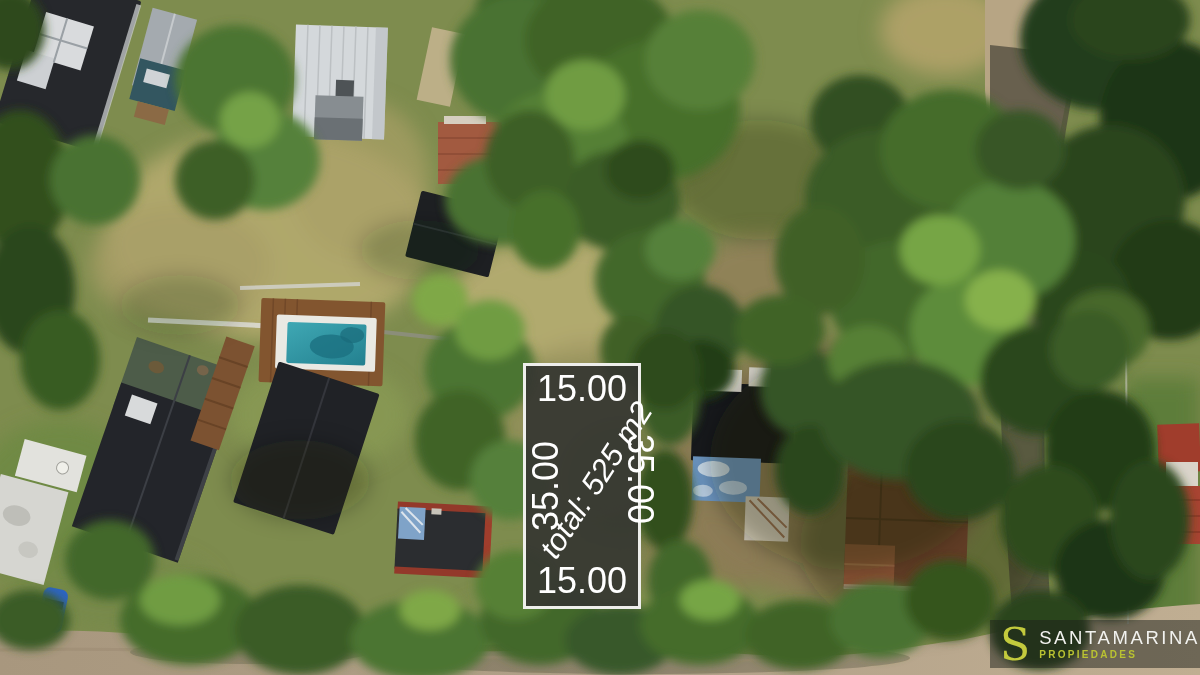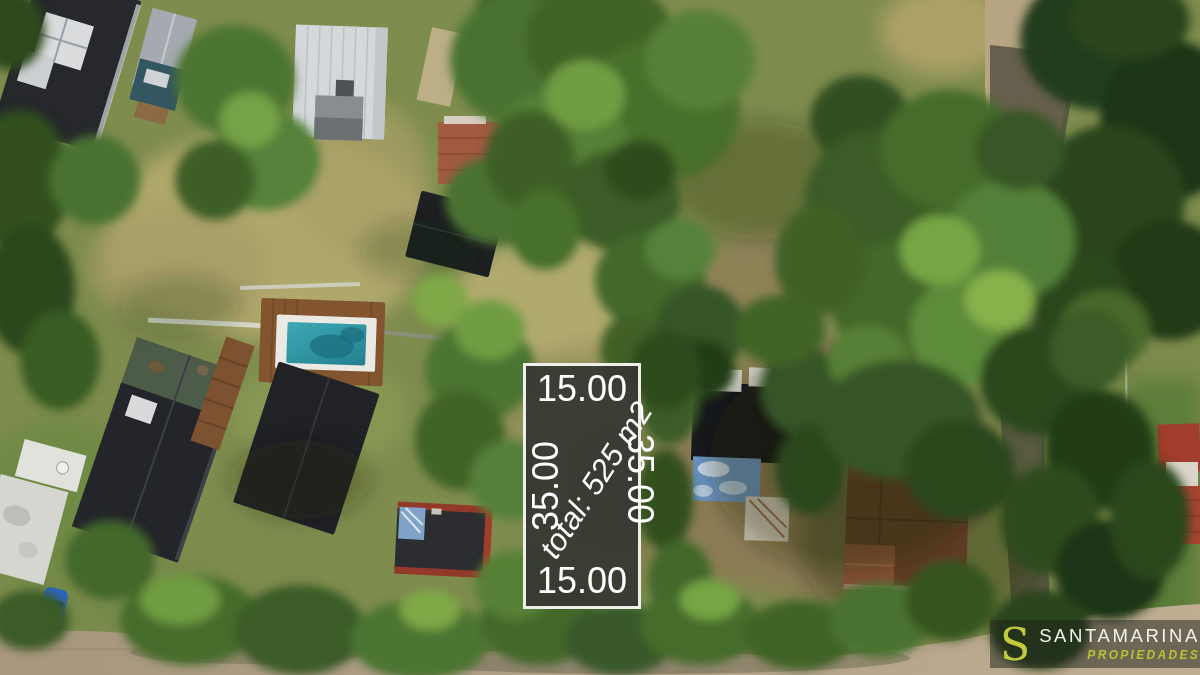--- a/index.html
+++ b/index.html
@@ -29,23 +29,23 @@
   }
   
   .watermark{
     position:absolute;left:990px;top:620px;width:210px;height:48px;
     background:rgba(28,32,26,.5);display:flex;align-items:center;z-index:6;
   }
   .logo-s{
     font-family:"DejaVu Serif",serif;font-size:44px;line-height:.78;
     color:#c3ca3d;margin-left:10px;margin-top:2px;
   }
-  .wordmark{margin-left:9px;display:flex;flex-direction:column;text-align:right;}
+  .wordmark{margin-left:9px;display:flex;flex-direction:column;}
   .brand-name{color:#f2f2ef;font-size:18.5px;letter-spacing:2.6px;line-height:1.05;}
-  .brand-subtitle{color:#b9c232;font-size:12px;font-weight:bold;letter-spacing:2.3px;margin-top:2px;font-style:italic;}
+  .brand-subtitle{color:#b9c232;font-size:10px;font-weight:bold;letter-spacing:2.3px;margin-top:2px;}
 </style>
 </head>
 <body>
 
 <div class="stage">
 
 <svg width="1200" height="675" viewBox="0 0 1200 675">
   <defs>
     <filter id="b10" x="-60%" y="-60%" width="220%" height="220%">
           <feGaussianBlur stdDeviation="10"></feGaussianBlur>

